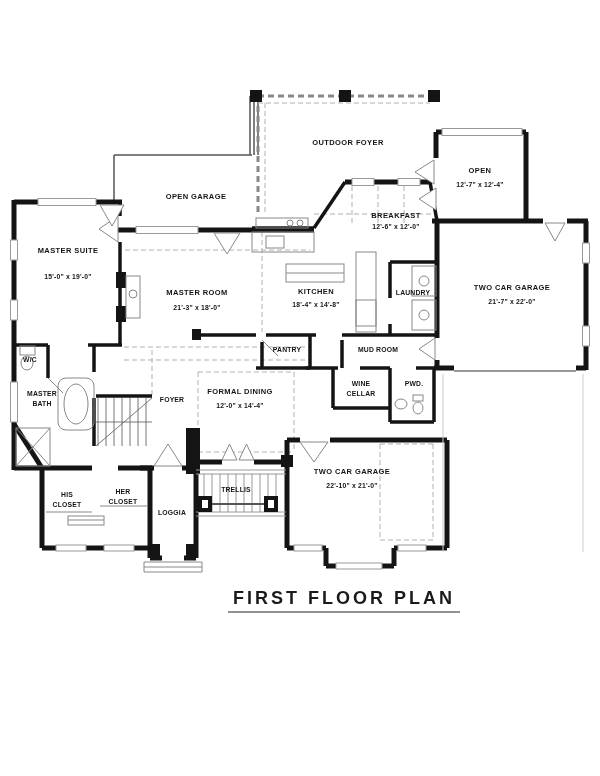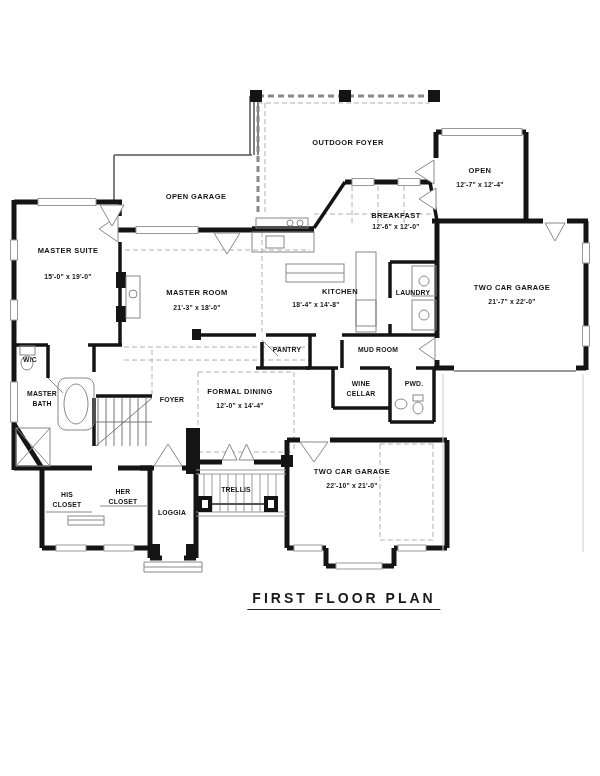--- a/index.html
+++ b/index.html
@@ -6,21 +6,21 @@
   #canvas{position:relative;width:600px;height:776px;background:#ffffff;overflow:hidden;
           font-family:"Liberation Sans",sans-serif;}
   #plan-svg{position:absolute;left:0;top:0;}
   .lbl{position:absolute;transform:translate(-50%,-50%);font-weight:bold;font-size:7.5px;
        letter-spacing:.4px;color:#141414;white-space:pre-line;text-align:center;line-height:1.4;
        font-family:"Liberation Sans",sans-serif;}
   .sm{font-size:6.8px;letter-spacing:.2px;}
   .dims{position:absolute;transform:translate(-50%,-50%);font-weight:bold;font-size:6.8px;
         letter-spacing:.2px;color:#141414;white-space:nowrap;text-align:center;
         font-family:"Liberation Sans",sans-serif;}
-  .title{position:absolute;transform:translate(-50%,-50%);font-weight:bold;font-size:14px;
+  .title{position:absolute;transform:translate(-50%,-50%);font-weight:bold;font-size:18px;
          letter-spacing:3px;color:#1a1a1a;border-bottom:1.5px solid #222;padding:0 5px 3px;
          white-space:nowrap;font-family:"Liberation Sans",sans-serif;}
 </style>
 </head>
 <body>
 
 <div id="canvas">
 
 <svg id="plan-svg" width="600" height="776" viewBox="0 0 600 776">
 
@@ -283,21 +283,21 @@
 
 <div class="lbl" style="left:396px;top:216px;">BREAKFAST</div>
 <div class="dims" style="left:396px;top:226px;">12'-6" x 12'-0"</div>
 
 <div class="lbl" style="left:68px;top:251px;">MASTER SUITE</div>
 <div class="dims" style="left:68px;top:276px;">15'-0" x 19'-0"</div>
 
 <div class="lbl" style="left:197px;top:293px;">MASTER ROOM</div>
 <div class="dims" style="left:197px;top:307px;">21'-3" x 18'-0"</div>
 
-<div class="lbl" style="left:316px;top:292px;margin-left:24px;">KITCHEN</div>
+<div class="lbl" style="left:316px;top:292px;">KITCHEN</div>
 <div class="dims" style="left:316px;top:304px;">18'-4" x 14'-8"</div>
 
 <div class="lbl sm" style="left:413px;top:293px;">LAUNDRY</div>
 
 <div class="lbl" style="left:512px;top:288px;">TWO CAR GARAGE</div>
 <div class="dims" style="left:512px;top:301px;">21'-7" x 22'-0"</div>
 
 <div class="lbl sm" style="left:30px;top:360px;">W/C</div>
 <div class="lbl sm" style="left:287px;top:350px;">PANTRY</div>
 <div class="lbl sm" style="left:378px;top:350px;">MUD ROOM</div>

